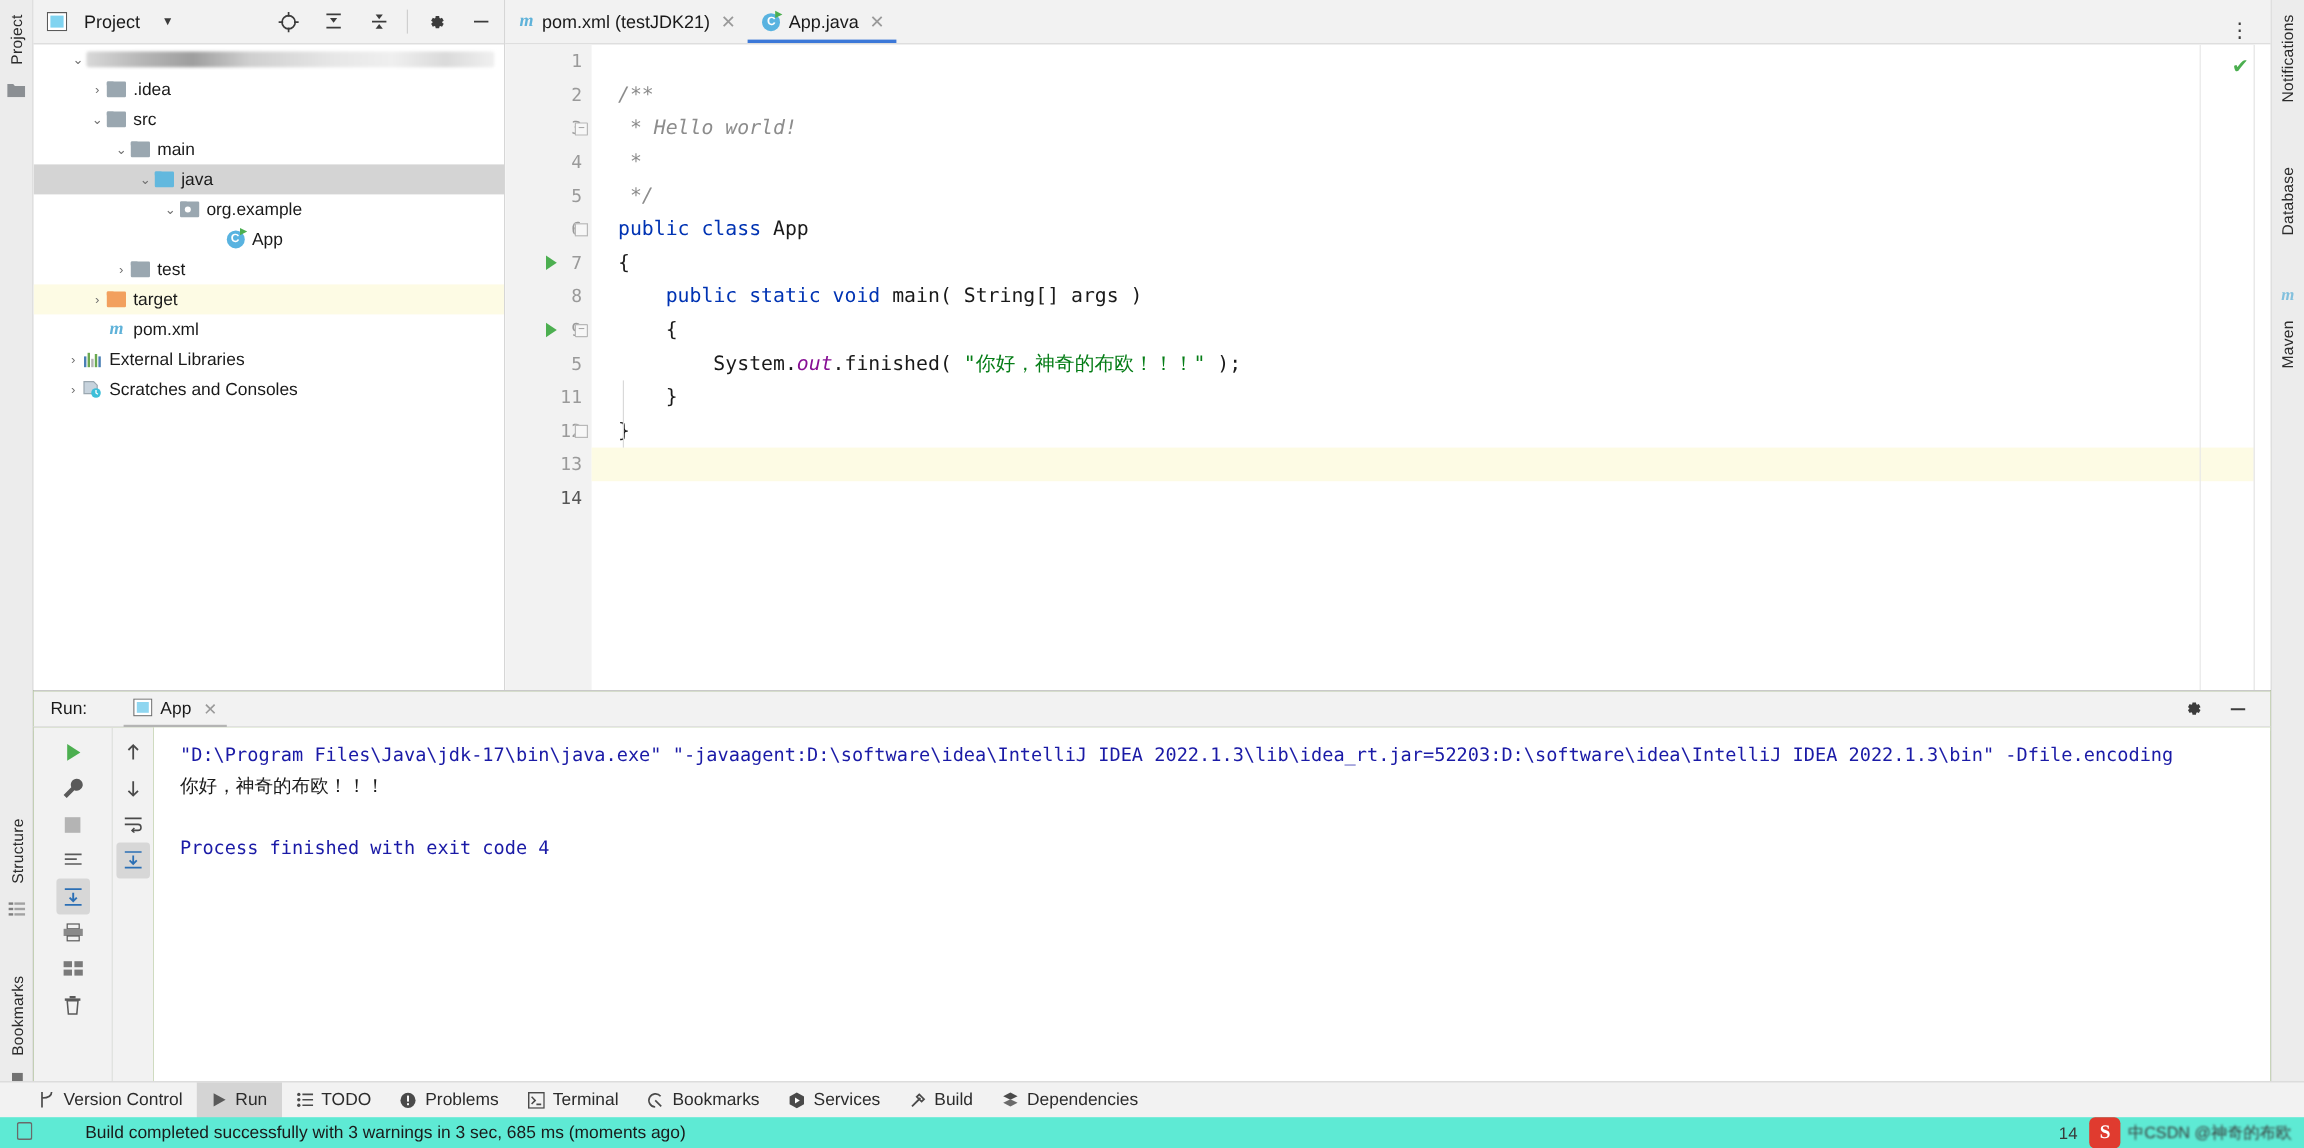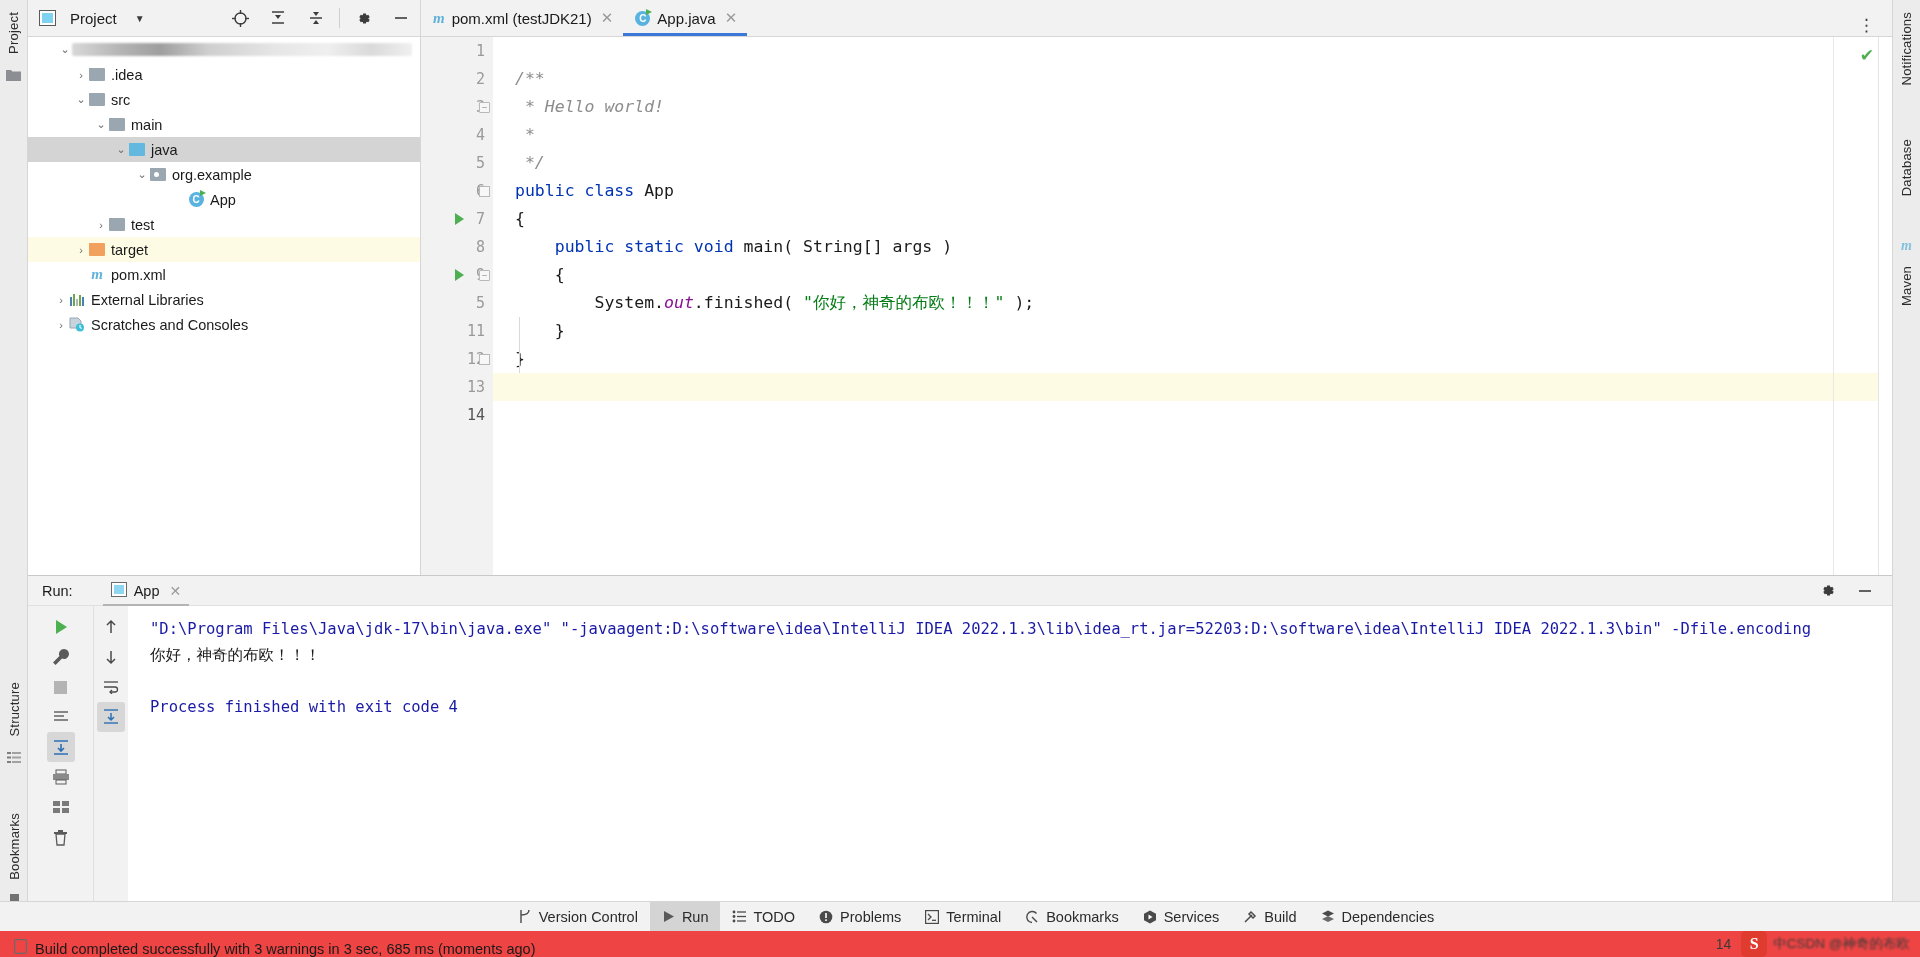--- a/index.html
+++ b/index.html
@@ -154,28 +154,28 @@
   .console { flex: 1; position: relative; background: #ffffff; overflow: hidden;
              padding: 10px 0 0 22px; }
   .cline { font-family: "DejaVu Sans Mono", monospace; font-size: 15.5px; line-height: 26px;
            white-space: pre; }
   .c-blue { color: #1a1aa6; }
   .c-black { color: #1a1a1a; }
   .hscroll { position: absolute; left: 96px; bottom: 6px; width: 1180px; height: 9px;
              background: #e2e2e2; border-radius: 4px; }
   .bottom-tabs { position: absolute; left: 0; right: 0; bottom: 26px; height: 30px;
                  background: #f2f2f2; border-top: 1px solid #d6d6d6;
-                 display: flex; align-items: center; padding-left: 32px; justify-content: center; }
+                 display: flex; align-items: center; padding-left: 20px; }
   .bt { display: flex; align-items: center; height: 30px; padding: 0 12px;
         font-size: 14.5px; color: #2b2b2b; }
   .bt.active { background: #d4d4d4; }
   .bt .bi { margin-right: 7px; display:flex; align-items:center; color:#4a4a4a; }
   .status-bar { position: absolute; left: 0; right: 0; bottom: 0; height: 26px;
-                background: #ef4444; display: flex; align-items: flex-end;
-                padding-left: 14px; font-size: 14.5px; color: #1a1a1a; }
+                background: #5eead4; display: flex; align-items: center;
+                padding-left: 14px; font-size: 14.5px; color: #1a1a1a; gap: 36px; }
   .status-icon { margin-right: 8px; color:#5a5a5a; }
   .status-right { margin-left: auto; display: flex; align-items: center; padding-right: 10px;
                   gap: 10px; color: #5a5a5a; }
   .csdn { display:flex; align-items:center; gap:6px; }
   .csdn-logo { width: 26px; height: 26px; background: #e03b2f; border-radius: 5px;
                color:#fff; font-weight:bold; font-size:16px;
                display:flex; align-items:center; justify-content:center;
                font-family:"Liberation Serif",serif; }
   .csdn-text { font-size: 13.5px; color: #3a3a3a; }
   .blur-text { filter: blur(1.1px); }

